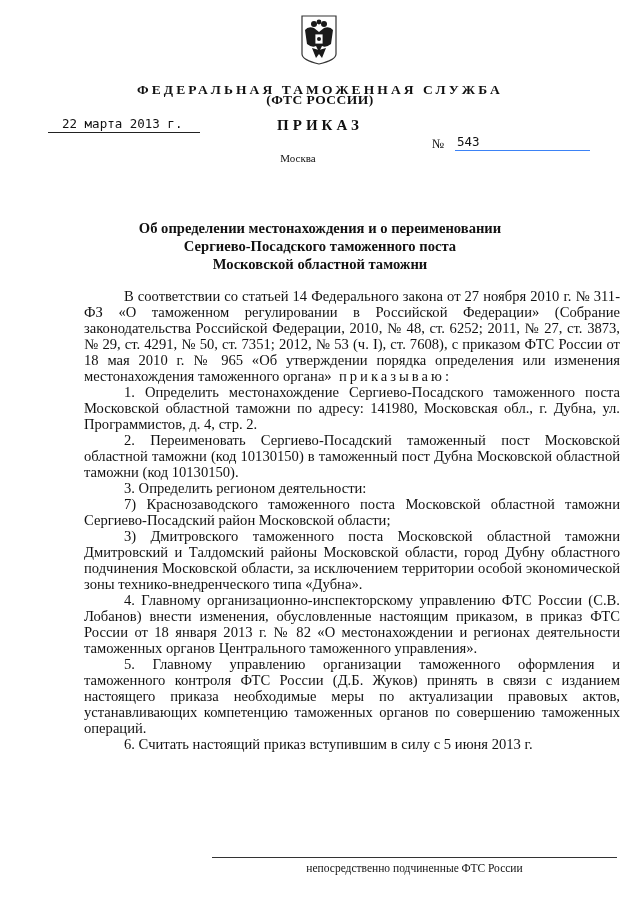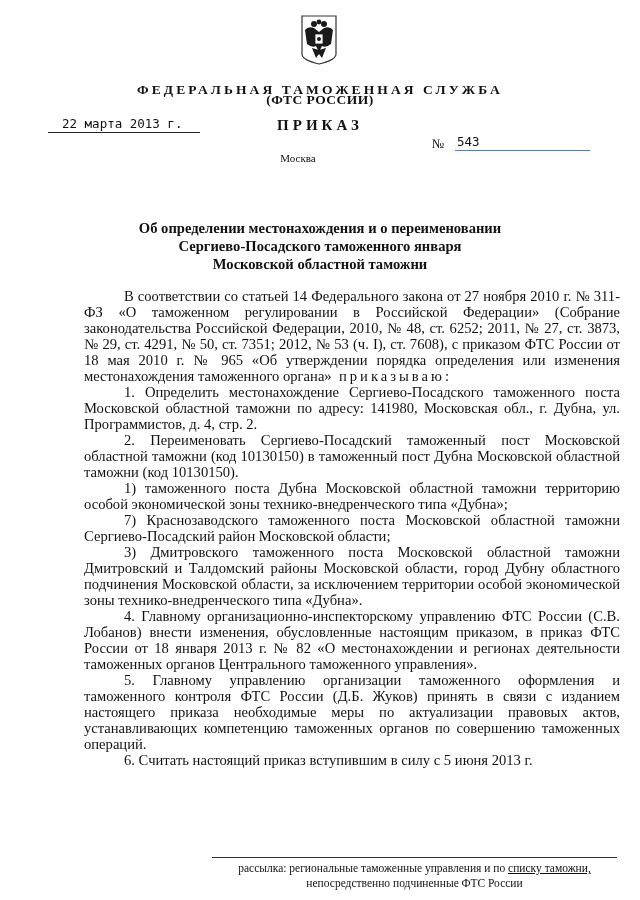--- a/index.html
+++ b/index.html
@@ -48,33 +48,32 @@
   <span class="date-text">22 марта 2013 г.</span>
 </div>
 <span class="num-label">№</span>
 <div class="num-field">
   <span class="num-text">543</span>
 </div>
 <div class="city">Москва</div>
 
 <div class="title">
   <div>Об определении местонахождения и о переименовании</div>
-  <div>Сергиево-Посадского таможенного января</div>
+  <div>Сергиево-Посадского таможенного поста</div>
   <div>Московской областной таможни</div>
 </div>
 
 <div class="body">
   <p class="ind2"><span>В соответствии со статьей 14 Федерального закона от 27 ноября 2010 г. № 311-ФЗ «О таможенном регулировании в Российской Федерации» (Собрание законодательства Российской Федерации, 2010, № 48, ст. 6252; 2011, № 27, ст. 3873, № 29, ст. 4291, № 50, ст. 7351; 2012, № 53 (ч. I), ст. 7608), с приказом ФТС России от 18 мая 2010 г. № 965 «Об утверждении порядка определения или изменения местонахождения таможенного органа»</span>&nbsp;&nbsp;<span class="spaced">приказываю:</span></p>
   <p class="ind2">1. Определить местонахождение Сергиево-Посадского таможенного поста Московской областной таможни по адресу: 141980, Московская обл., г. Дубна, ул. Программистов, д. 4, стр. 2.</p>
   <p class="ind2">2. Переименовать Сергиево-Посадский таможенный пост Московской областной таможни (код  10130150) в таможенный пост Дубна Московской областной таможни (код 10130150).</p>
-  <p class="ind2">1) таможенного поста Дубна Московской областной таможни территорию особой экономической зоны технико-внедренческого типа «Дубна»;</p>
+  <p class="ind2">3.  Определить регионом деятельности:</p>
   <p class="ind2">7)  Краснозаводского таможенного поста Московской областной таможни Сергиево-Посадский район Московской области;</p>
   <p class="ind2">3) Дмитровского таможенного поста Московской областной таможни Дмитровский и Талдомский районы Московской области, город Дубну областного подчинения Московской области, за исключением территории особой экономической зоны технико-внедренческого типа «Дубна».</p>
   <p class="ind2">4. Главному организационно-инспекторскому управлению ФТС России (С.В. Лобанов) внести изменения, обусловленные настоящим приказом, в приказ ФТС России от 18 января 2013 г. № 82 «О местонахождении и регионах деятельности таможенных органов Центрального таможенного управления».</p>
   <p class="ind2">5. Главному управлению организации таможенного оформления и таможенного контроля ФТС России (Д.Б. Жуков) принять в связи с изданием настоящего приказа необходимые меры по актуализации правовых актов, устанавливающих компетенцию таможенных органов по совершению таможенных операций.</p>
   <p class="ind2">6. Считать настоящий приказ вступившим в силу с 5 июня 2013 г.</p>
 </div>
 
 <div class="dist-line"></div>
 <div class="dist">
-  <div><span>рассылка: региональные таможенные управления и по </span><span class="u">списку таможни,</span></div>
   <div>непосредственно подчиненные ФТС России</div>
 </div>
 
 </body></html>

